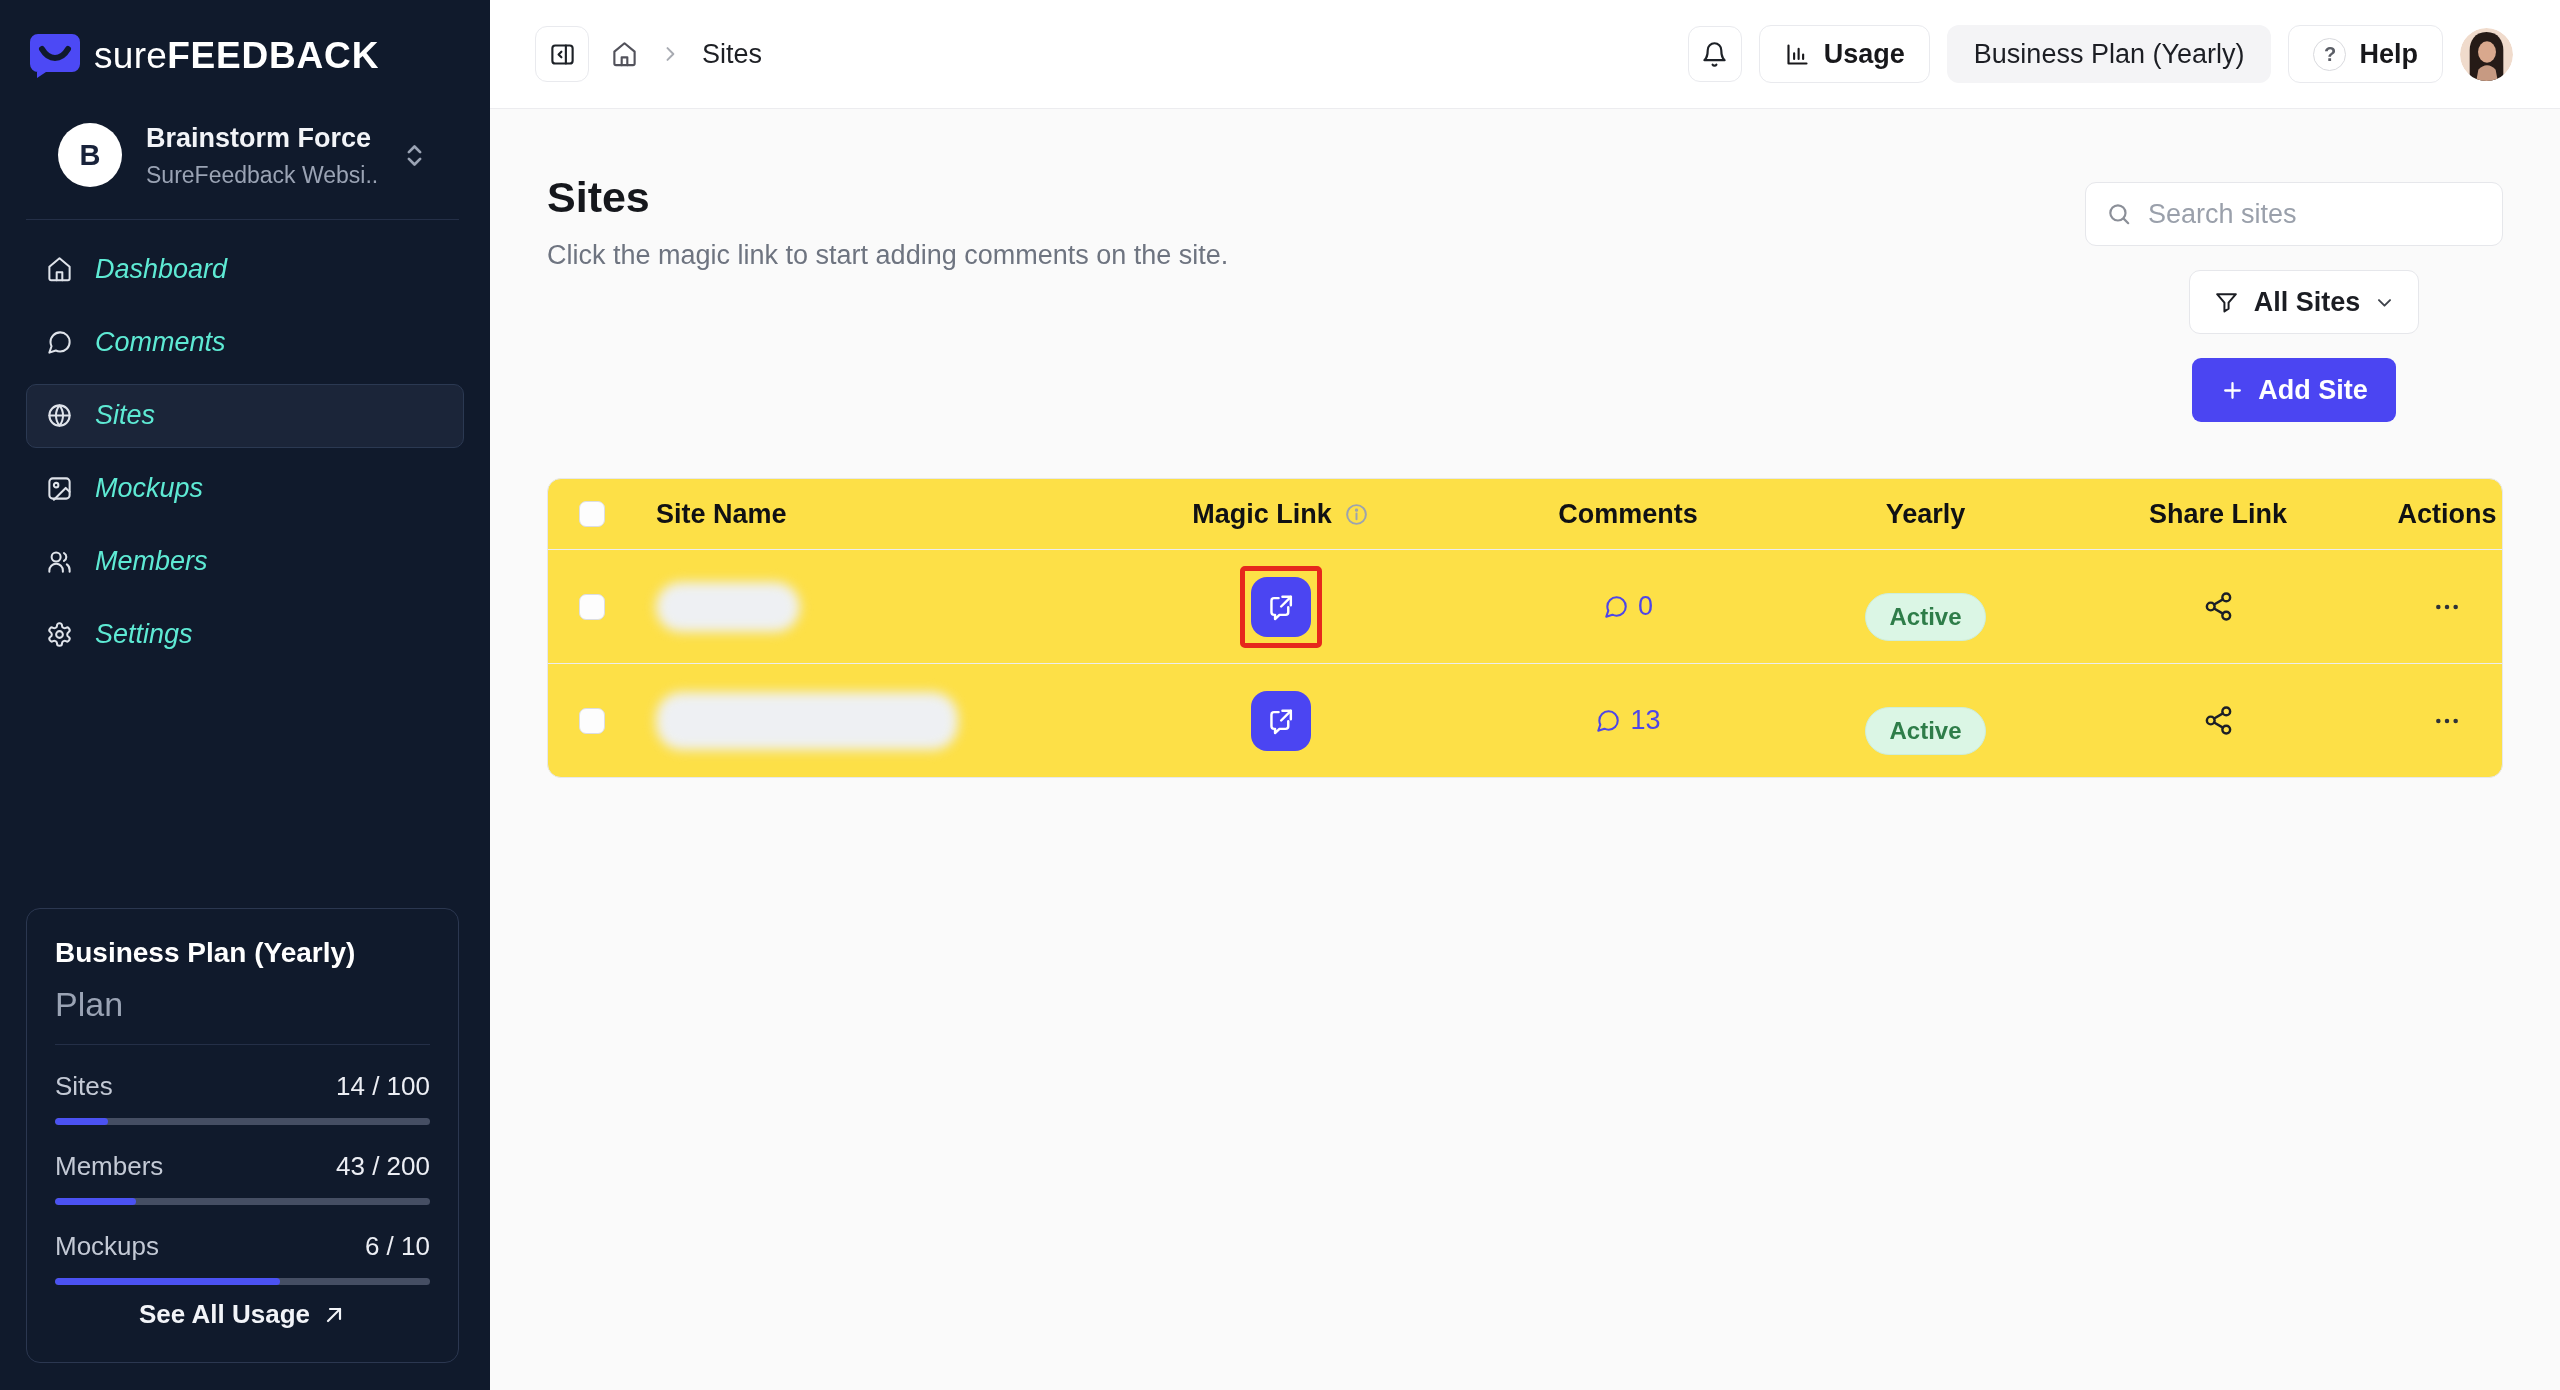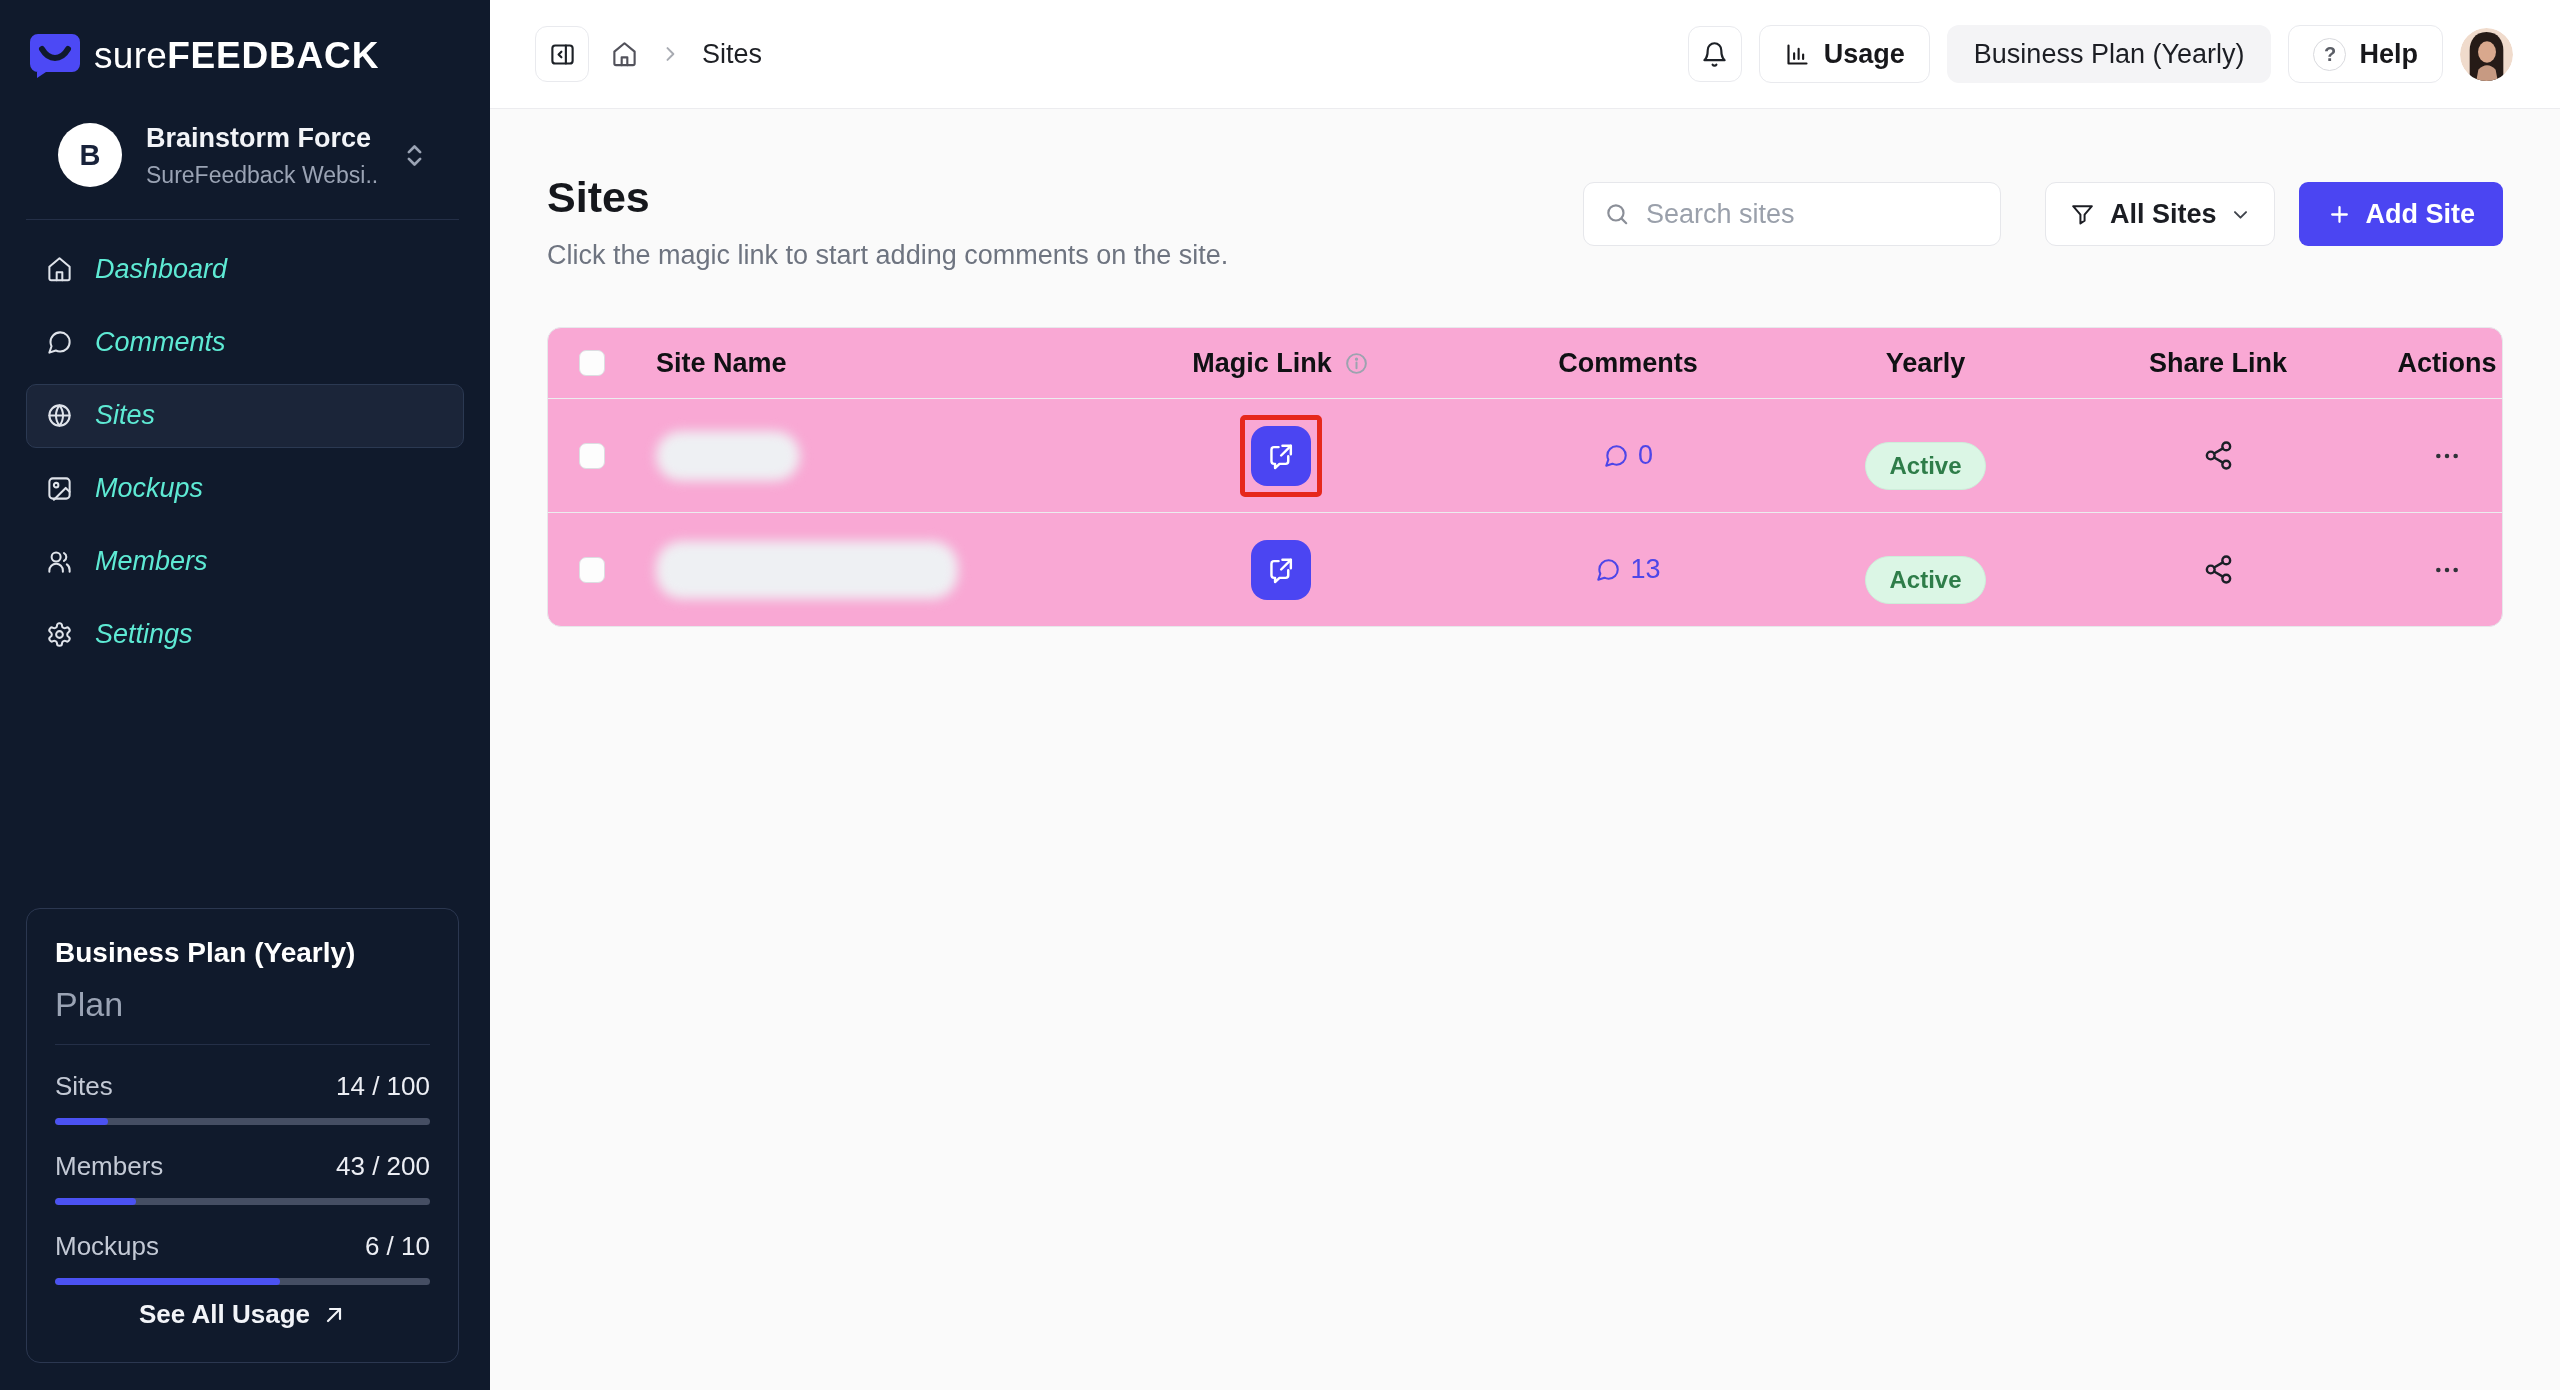--- a/index.html
+++ b/index.html
@@ -66,39 +66,39 @@
   .tb-pill { height:58px; border-radius:12px; background:#f4f4f6; display:flex; align-items:center;
              padding:0 27px; font-size:27px; font-weight:500; color:#1c1e24; cursor:pointer; }
   .q-circle { width:33px; height:33px; border:1.5px solid #d9dade; border-radius:50%; color:#5b5e66;
               display:flex; align-items:center; justify-content:center; font-size:20px; font-weight:600; }
   .avatar { width:53px; height:53px; border-radius:50%; overflow:hidden; flex:none; cursor:pointer; }
 
   .content { flex:1; background:#fafafa; padding:64px 57px 0 57px; }
   .content-head { display:flex; align-items:flex-start; justify-content:space-between; }
   .page-title { font-size:43px; font-weight:700; color:#15171c; }
   .page-sub { font-size:27px; color:#6e7480; margin-top:18px; }
-  .toolbar { display:flex; align-items:center; gap:24px; margin-top:9px; }
+  .toolbar { display:flex; align-items:center; gap:24px; margin-top:9px;flex-direction:column; }
   .search-box { width:418px; height:64px; background:#fff; border:1px solid #e6e7eb; border-radius:11px;
                 display:flex; align-items:center; gap:16px; padding:0 20px; }
   .search-box .sicon { width:26px; height:26px; color:#8b8f98; flex:none; }
   .search-box input { border:none; outline:none; background:transparent; font-size:27px; color:#30343c;
                       width:100%; font-family:"Liberation Sans", sans-serif; }
   .search-box input::placeholder { color:#9aa0ab; }
   .filter-btn { height:64px; background:#fff; border:1px solid #e6e7eb; border-radius:11px;
                 display:flex; align-items:center; gap:15px; padding:0 24px; font-size:27px; font-weight:600;
                 color:#1b1d23; cursor:pointer; margin-left:20px; }
   .filter-btn .ficon { width:25px; height:25px; }
   .filter-btn .chev { width:19px; height:19px; color:#3f434b; }
   .add-btn { height:64px; border:none; border-radius:9px; background:#4b45f2; color:#fff;
              display:flex; align-items:center; gap:13px; padding:0 28px; font-size:27px; font-weight:600;
              cursor:pointer; font-family:"Liberation Sans", sans-serif; }
   .add-btn .picon { width:25px; height:25px; }
 
   
-  .table { margin-top:56px; background:#f9a8d4; border:1px solid #e7e8eb; border-radius:14px; overflow:hidden; }
+  .table { margin-top:56px; background:#fde047; border:1px solid #e7e8eb; border-radius:14px; overflow:hidden; }
   .trow { display:grid; grid-template-columns:88px 472px 345px 350px 245px 340px 118px; align-items:center; }
   .thead { height:70px; font-size:27px; font-weight:700; color:#101114; }
   .tbody-row { height:114px; border-top:1px solid #ecedef; }
   .cell { display:flex; align-items:center; justify-content:center; }
   .cell.left { justify-content:flex-start; padding-left:20px; }
   .cell.first { justify-content:center; }
   .checkbox { width:26px; height:26px; border:1.5px solid #dcdde1; border-radius:7px; background:#fdfdfd; cursor:pointer; }
   .hdr-magic { display:flex; align-items:center; gap:12px; }
   .info-icon { width:25px; height:25px; color:#9ca3af; }
   .blur-blob { height:50px; border-radius:26px; background:#eef0f3; filter:blur(6px); }

